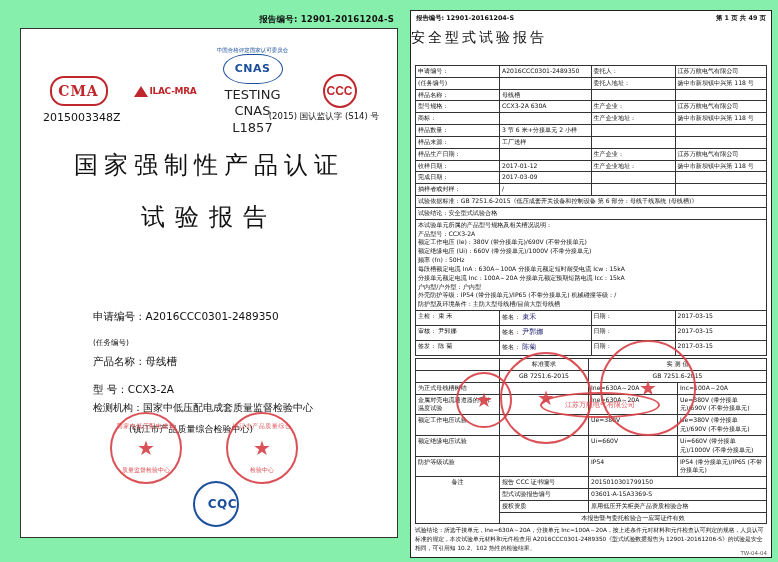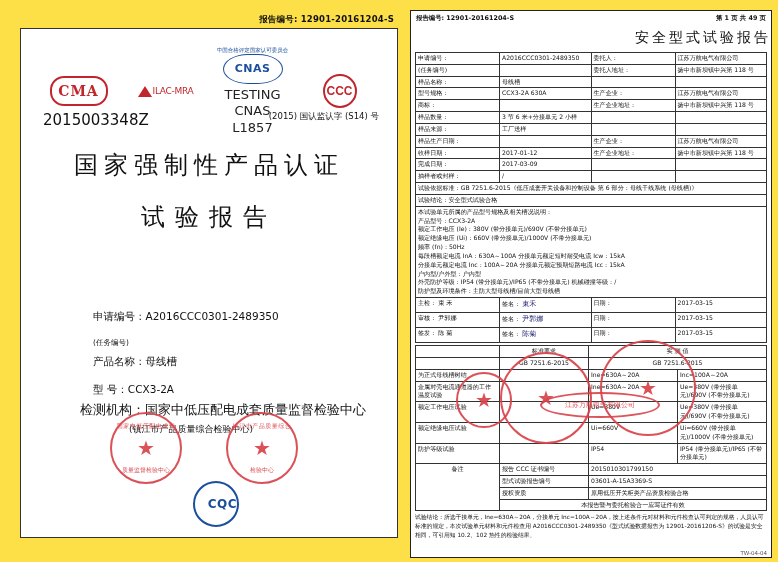--- a/index.html
+++ b/index.html
@@ -6,21 +6,21 @@
   html, body {
     margin: 0; padding: 0;
     width: 778px; height: 562px;
     background: #ffffff;
     font-family: "DejaVu Sans", "Liberation Sans", sans-serif;
     overflow: hidden;
   }
   .page {
     position: relative;
     width: 778px; height: 562px;
-    background: #fde047;
+    background: #86efac;
   }
 
   
   .left-doc {
     position: absolute;
     left: 8px; top: 14px;
     width: 392px; height: 536px;
   }
   .left-header {
     position: absolute;
@@ -55,21 +55,21 @@
     font-weight: bold;
     font-size: 14px;
     line-height: 27px;
     letter-spacing: 1px;
     font-family: "DejaVu Serif", "Liberation Serif", serif;
   }
   .ilac-mark {
     width: 66px; height: 30px;
     margin: 0 auto;
     color: #c0272d;
-    font-weight: normal;
+    font-weight: bold;
     font-size: 9px;
     line-height: 30px;
     text-align: center;
     border-radius: 4px;
     letter-spacing: -0.3px;
   }
   .ilac-mark .tri {
     display: inline-block;
     width: 0; height: 0;
     border-left: 7px solid transparent;
@@ -108,21 +108,21 @@
   }
   .tiny-cn {
     font-size: 5.5px;
     color: #1b4f9c;
     line-height: 1.1;
     margin-bottom: 1px;
   }
   .cert-no {
     position: absolute;
     left: 22px; top: 82px;
-    font-size: 15px;
+    font-size: 11px;
     color: #111;
   }
   .cert-no-right {
     position: absolute;
     right: 18px; top: 82px;
     font-size: 8.5px;
     color: #111;
   }
   .big-title {
     position: absolute;
@@ -162,22 +162,22 @@
   }
   .field-row { margin-bottom: 17px; white-space: nowrap; }
   .field-sub {
     font-size: 7.5px;
     color: #111;
     margin-top: 2px;
     margin-bottom: 10px;
   }
   .org-block {
     position: absolute;
-    left: 59px; top: 372px;
-    font-size: 13px;
+    left: 72px; top: 372px;
+    font-size: 10px;
     color: #111;
   }
   .org-sub {
     position: absolute;
     left: 108px; top: 394px;
     font-size: 9px;
     color: #111;
   }
   .cqc-seal {
     position: absolute;
@@ -236,24 +236,24 @@
     color: #111;
   }
   .r-head {
     display: flex;
     justify-content: space-between;
     padding: 3px 5px 0 5px;
     font-size: 6.4px;
     font-weight: bold;
   }
   .r-title {
-    text-align: right;
+    text-align: left;
     font-size: 14px;
     letter-spacing: 3px;
-    margin: 6px 0 5px 0;
+    margin: 6px 0 18px 0;
     font-family: Liberation Serif, serif;
   }
   table.rt {
     width: 352px;
     margin: 0 auto;
     border-collapse: collapse;
     table-layout: fixed;
   }
   table.rt td {
     border: 0.7px solid #333;

